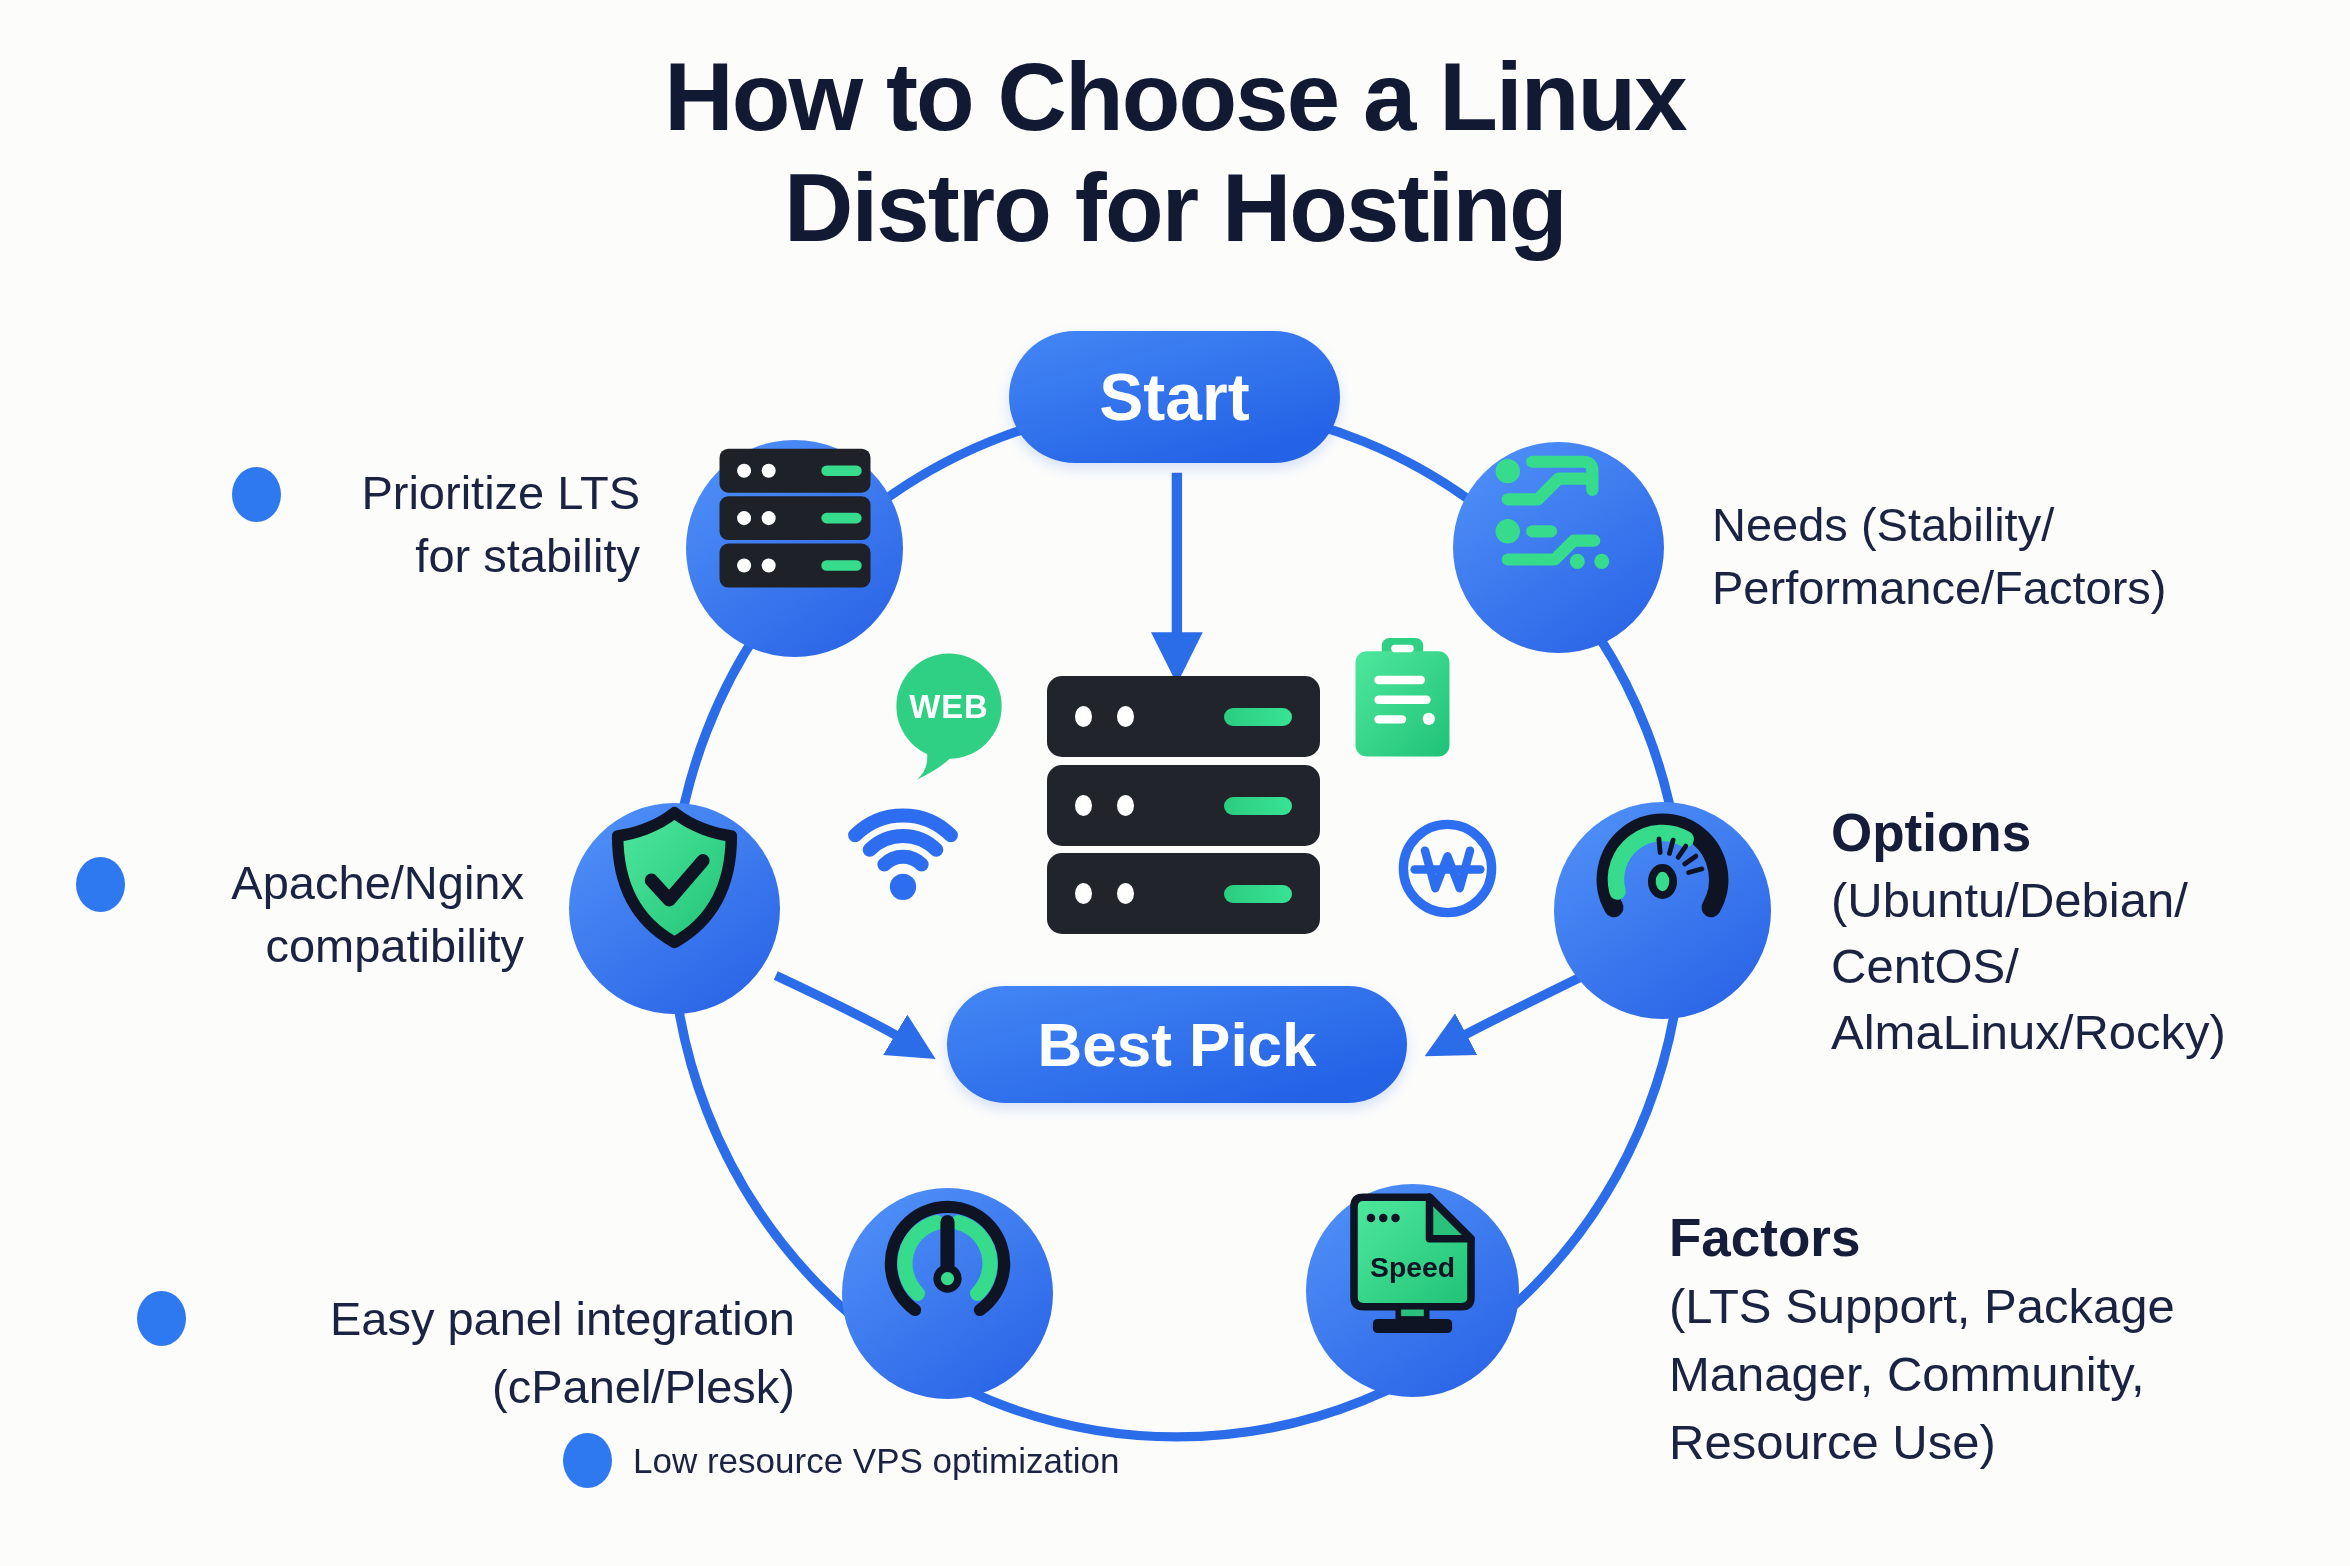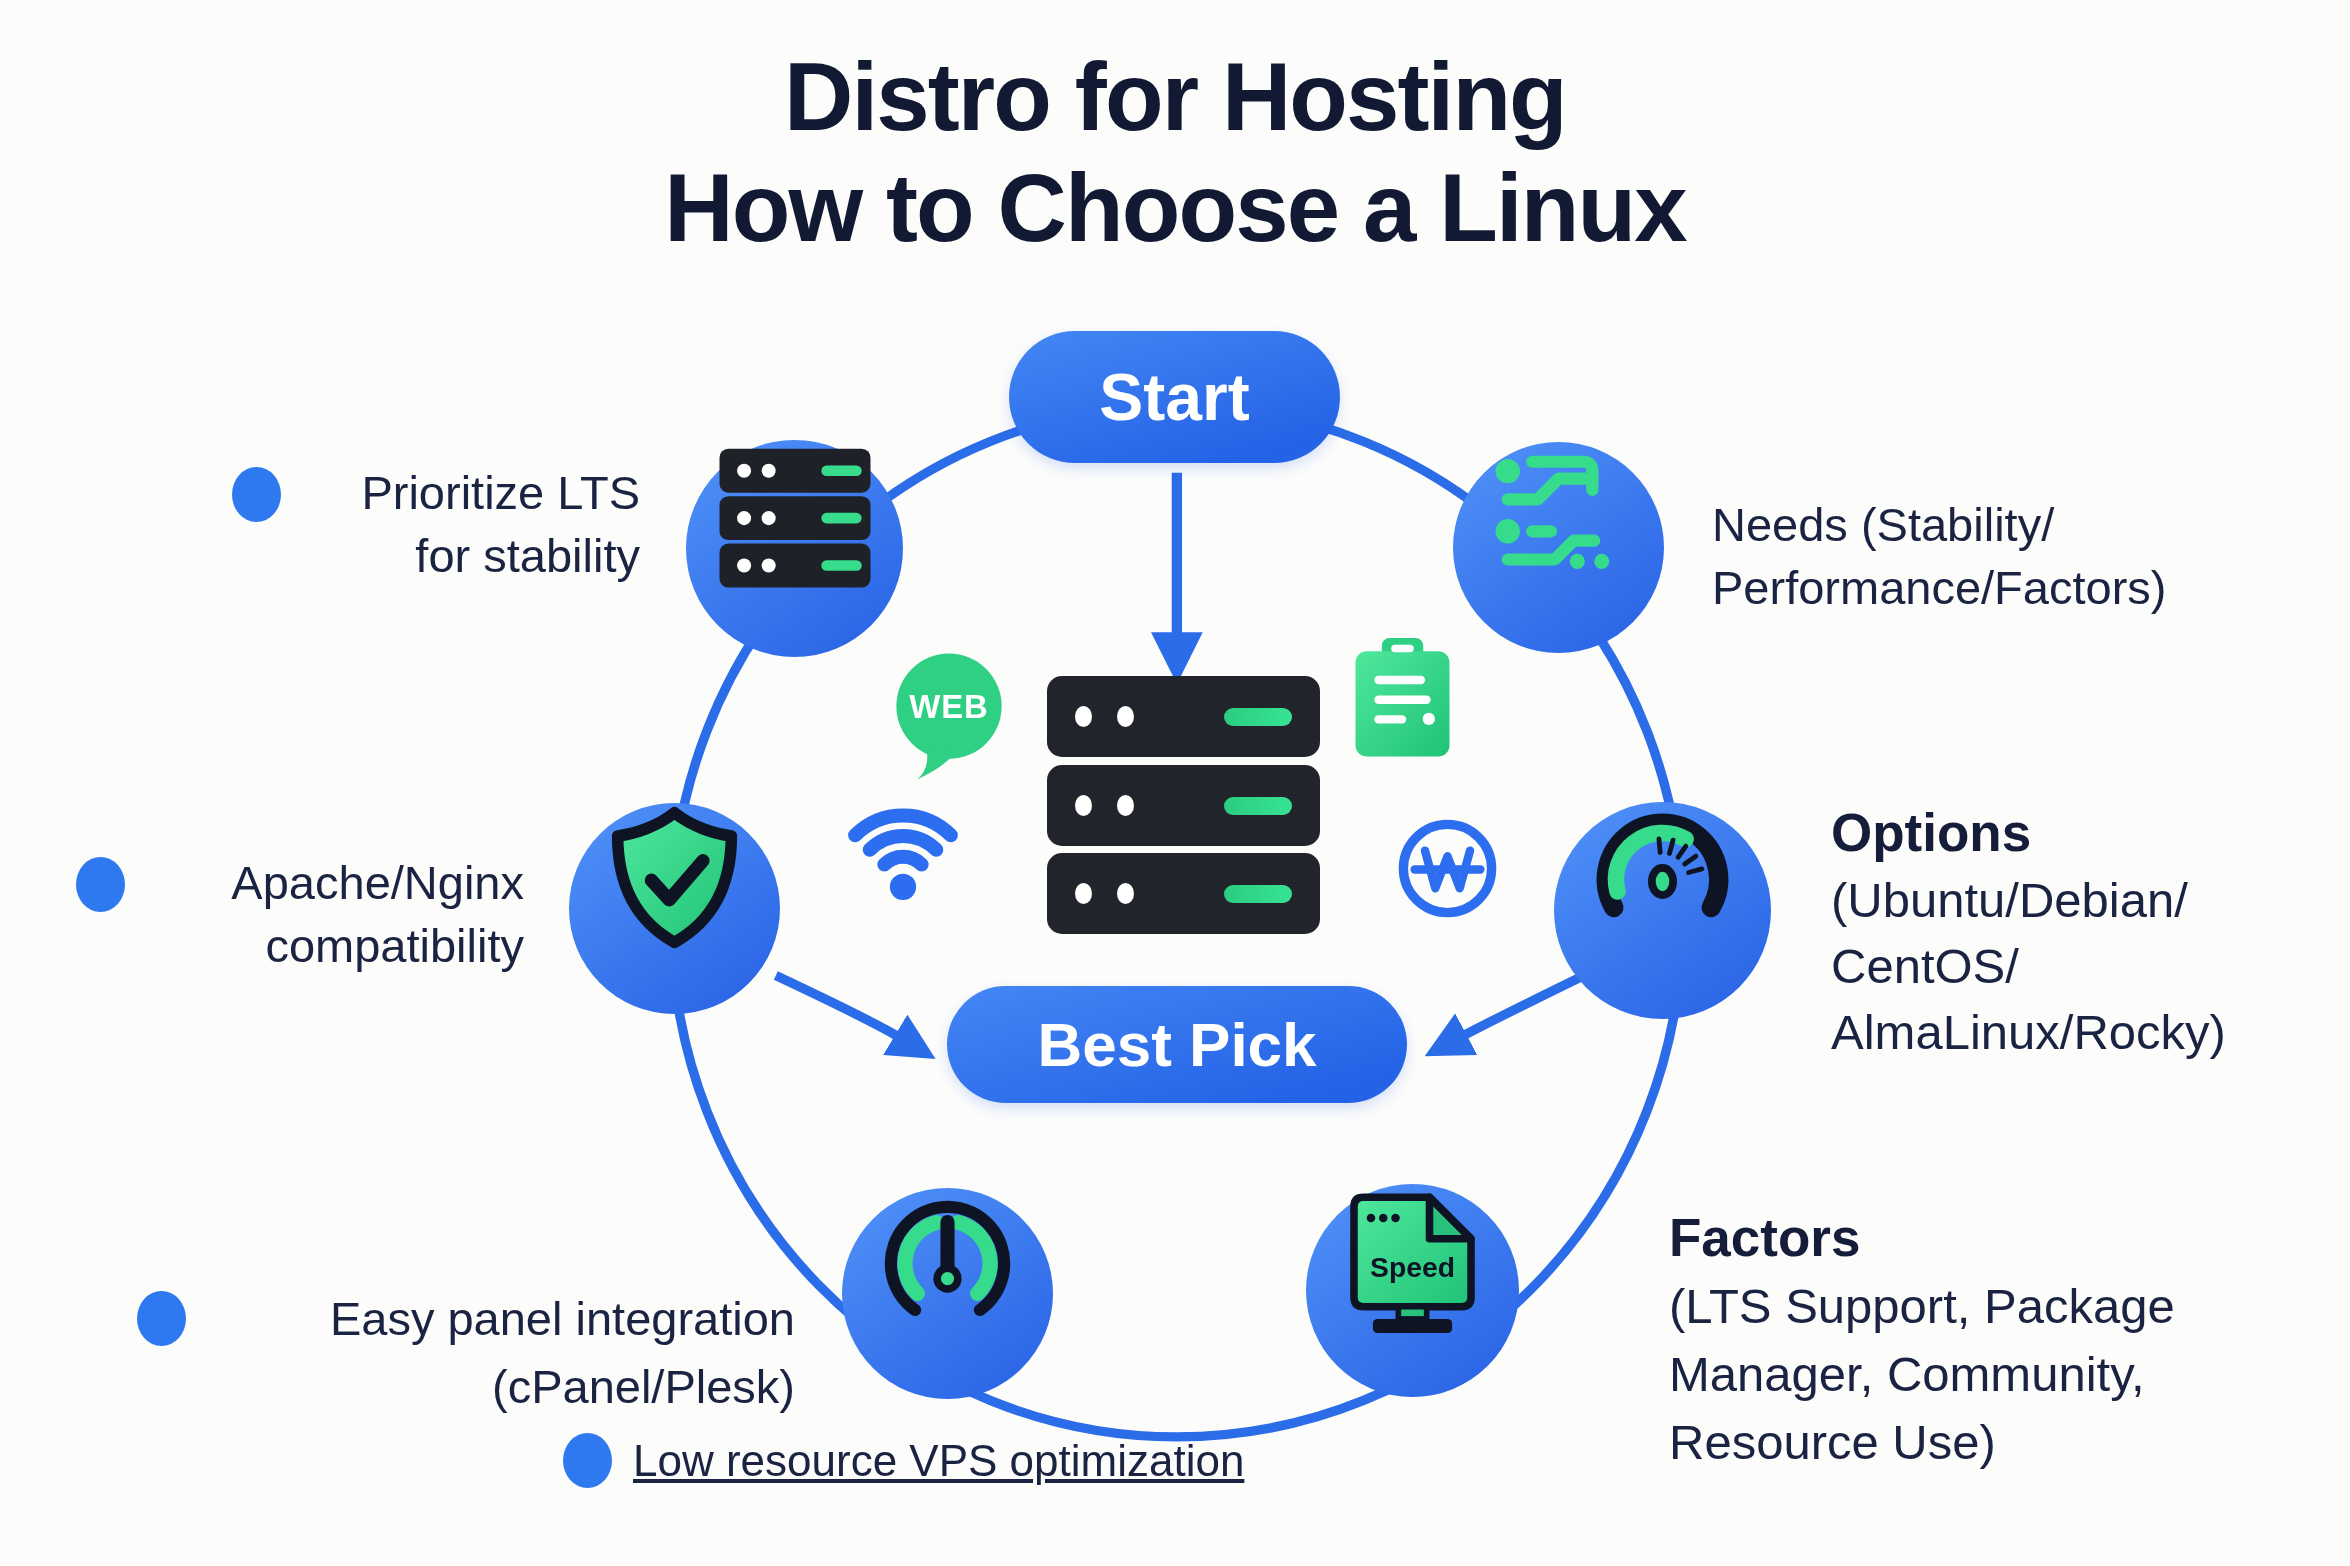--- a/index.html
+++ b/index.html
@@ -41,21 +41,21 @@
   }
   .srv-dot{width:17px;height:21px;background:#fff;border-radius:50%;margin-right:24.5px;flex:0 0 auto;}
   .srv-bar{margin-left:auto;width:68px;height:18px;border-radius:9.4px;
     background:linear-gradient(90deg,#2bcd80,#38e394);}
   .callout{position:absolute;font-size:47px;line-height:63px;font-weight:500;color:#1b2342;}
   .callout .line{white-space:nowrap;}
   .right-align{text-align:right;}
   .co-head{font-weight:700;font-size:53px;line-height:68px;color:#151d3b;}
   .co-lines-lg{font-size:49px;line-height:66px;}
   .bullet{position:absolute;width:49px;height:55px;border-radius:50%;background:#2f79f0;}
-  .bottom-line{font-size:44px;text-decoration:underline;}
+  .bottom-line{font-size:35px;}
 </style>
 </head>
 <body>
 
 <div class="canvas">
 
   <svg class="wire" width="2350" height="1567" viewBox="0 0 2496 1664">
     <defs>
       <marker id="ah" markerUnits="strokeWidth" markerWidth="5" markerHeight="5" refX="0.6" refY="2.5" orient="auto">
         <path d="M0 0 L5 2.5 L0 5 Z" fill="#2b6ce8"></path>
@@ -65,22 +65,22 @@
           <stop offset="1" stop-color="#1fc277"></stop>
       </linearGradient>
     </defs>
     <ellipse cx="1250" cy="978" rx="537" ry="548" fill="none" stroke="#2b6ce8" stroke-width="10"></ellipse>
     <path d="M 1250 502 L 1250 678" fill="none" stroke="#2b6ce8" stroke-width="11" marker-end="url(#ah)"></path>
     <path d="M 824 1036 Q 926 1084 956 1102" fill="none" stroke="#2b6ce8" stroke-width="10" marker-end="url(#ah)"></path>
     <path d="M 1678 1038 Q 1584 1084 1552 1101" fill="none" stroke="#2b6ce8" stroke-width="10" marker-end="url(#ah)"></path>
   </svg>
 
   <div class="page-title">
+    <div>How to Choose a Linux</div>
     <div>Distro for Hosting</div>
-    <div>How to Choose a Linux</div>
   </div>
 
   <div class="pill pill-start">
     <span>Start</span>
   </div>
   <div class="pill pill-best">
     <span>Best Pick</span>
   </div>
 
   <div class="node n1">

